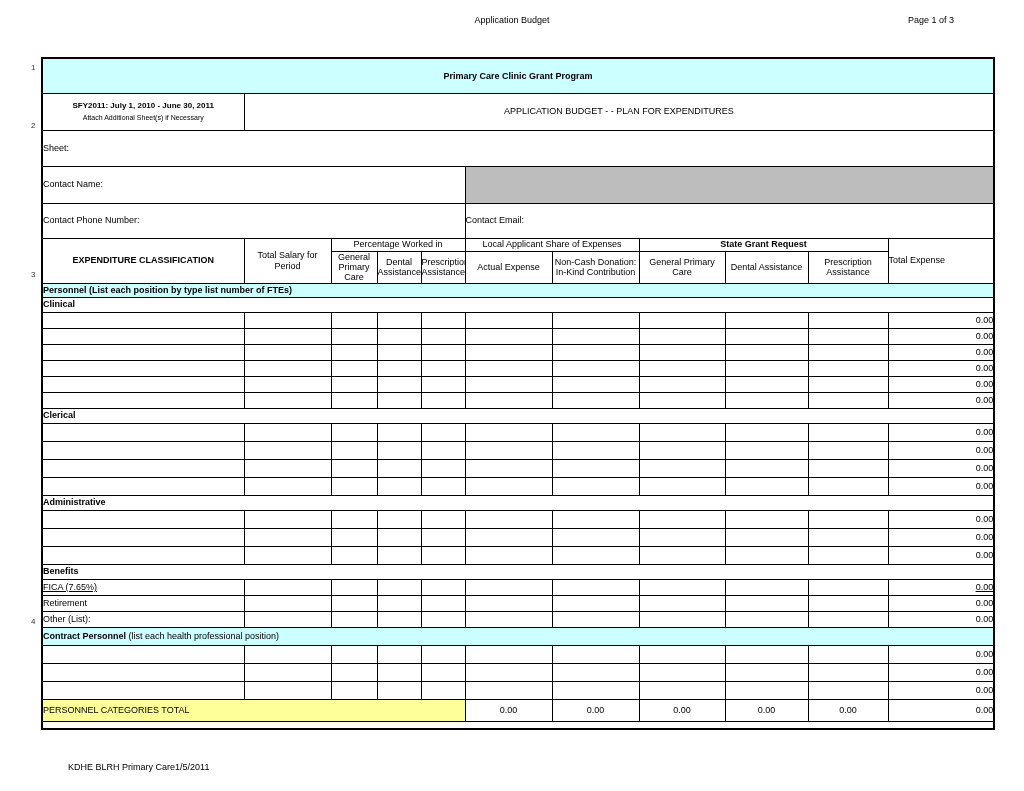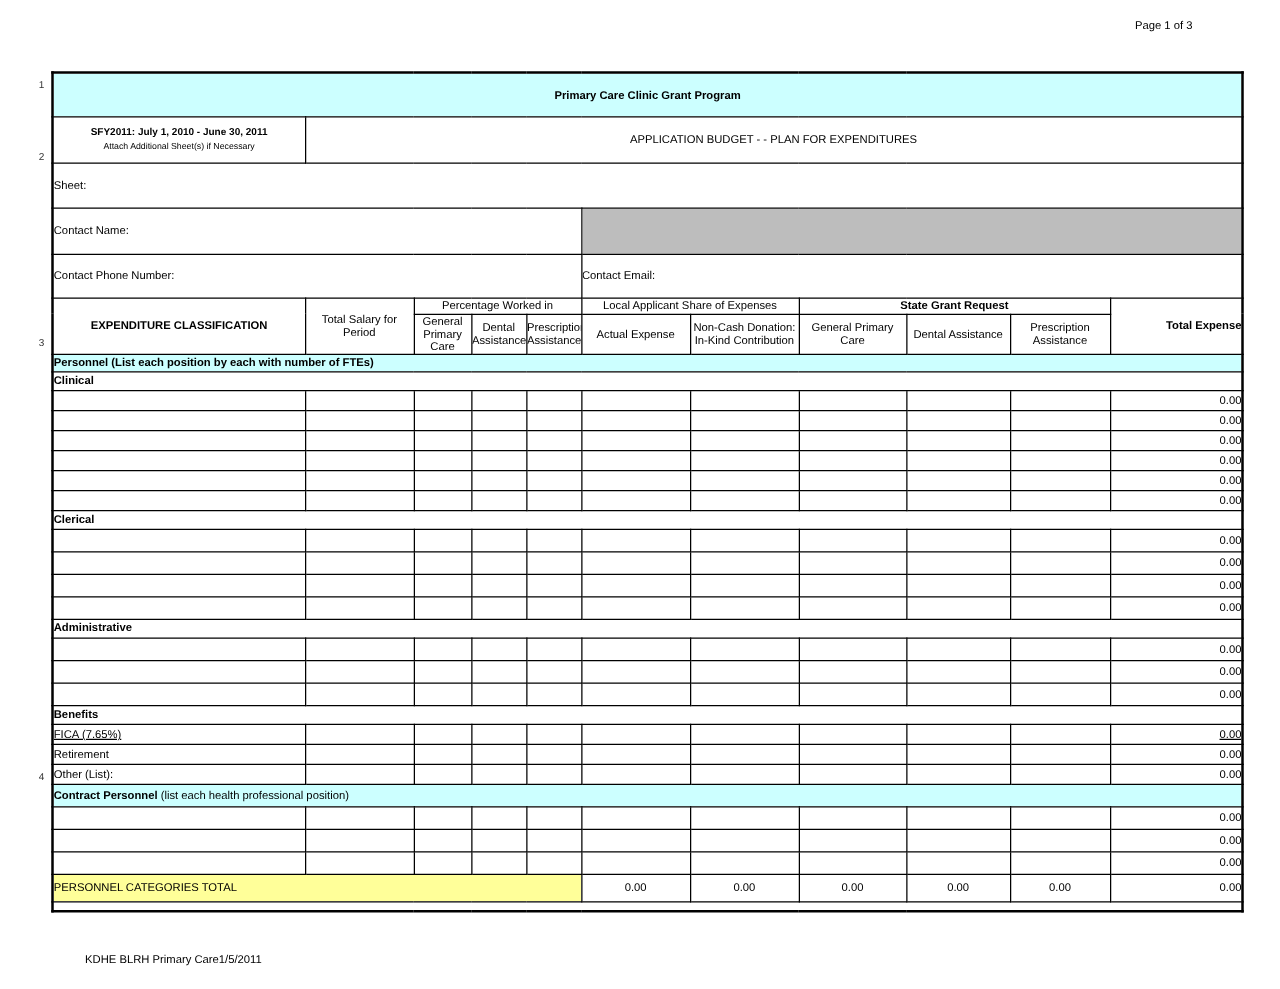--- a/index.html
+++ b/index.html
@@ -40,40 +40,41 @@
   .budget-title-cell { text-align: center; font-weight: normal; font-size: 13px; }
 
   .labelcell { padding-left: 4px; font-size: 9.5px; }
   .graycell  { background: var(--blocked-color); }
 
   .h-expend   { text-align: center; font-weight: bold; font-size: 9px; }
   .h-salary   { text-align: center; font-size: 8px; }
   .h-group    { text-align: center; font-size: 8px; margin-left: 20px; }
   .h-group-sm { font-size: 7.5px; }
   .h-group-bold { font-weight: bold; }
-  .h-totalexp { text-align: right; font-weight: bold; font-size: 11.5px; }
+  .h-totalexp { text-align: left; font-weight: normal; font-size: 11.5px; }
   .h-small    { text-align: center; font-size: 6.5px; line-height: 1.35; padding: 0 2px; }
   .h-med      { text-align: center; font-size: 7.5px; padding: 0 2px; }
   .h-med-sm   { font-size: 7px; }
 
   .band     { background: var(--band-color); font-size: 9.5px; padding-left: 3px; }
   .band .b  { font-weight: bold; }
   .sublabel { font-weight: bold; font-size: 9.5px; padding-left: 3px; }
   .rowlabel { font-size: 9px; padding-left: 3px; }
   .val      { text-align: right; padding-right: 15px; font-size: 10px; }
   .centerval{ text-align: center; font-size: 10.5px; }
   .totalval { font-size: 10.5px; }
   .totallabel { background: var(--total-color); font-size: 9px; padding-left: 3px; }
   .spacer-cell { height: 8px; }
 </style>
 </head>
 <body>
 
 <div class="sheet">
 
+  <div class="print-header">Application Budget</div>
   <div class="page-label">Page  1 of 3</div>
 
   <div class="margin-marker m1">1</div>
   <div class="margin-marker m2">2</div>
   <div class="margin-marker m3">3</div>
   <div class="margin-marker m4">4</div>
 
   <table class="budget">
     <colgroup>
       <col style="width:202px">
@@ -132,21 +133,21 @@
         <td class="h-small">Prescription Assistance</td>
         <td class="h-med">Actual Expense</td>
         <td class="h-med">Non-Cash Donation: In-Kind Contribution</td>
         <td class="h-med">General Primary Care</td>
         <td class="h-med">Dental Assistance</td>
         <td class="h-med h-med-sm">Prescription Assistance</td>
       </tr>
     </tbody>
     <tbody id="budget-body">
         <tr style="height: 14px;">
-          <td colspan="11" class="band"><span class="b">Personnel (List each position by each with number of FTEs)</span></td>
+          <td colspan="11" class="band"><span class="b">Personnel (List each position by type list number of FTEs)</span></td>
         </tr>
         <tr style="height: 15px;">
           <td colspan="11" class="sublabel">Clinical</td>
         </tr>
         <tr style="height: 16px;">
           <td class="rowlabel"></td>
           <td></td>
           <td></td>
           <td></td>
           <td></td>

